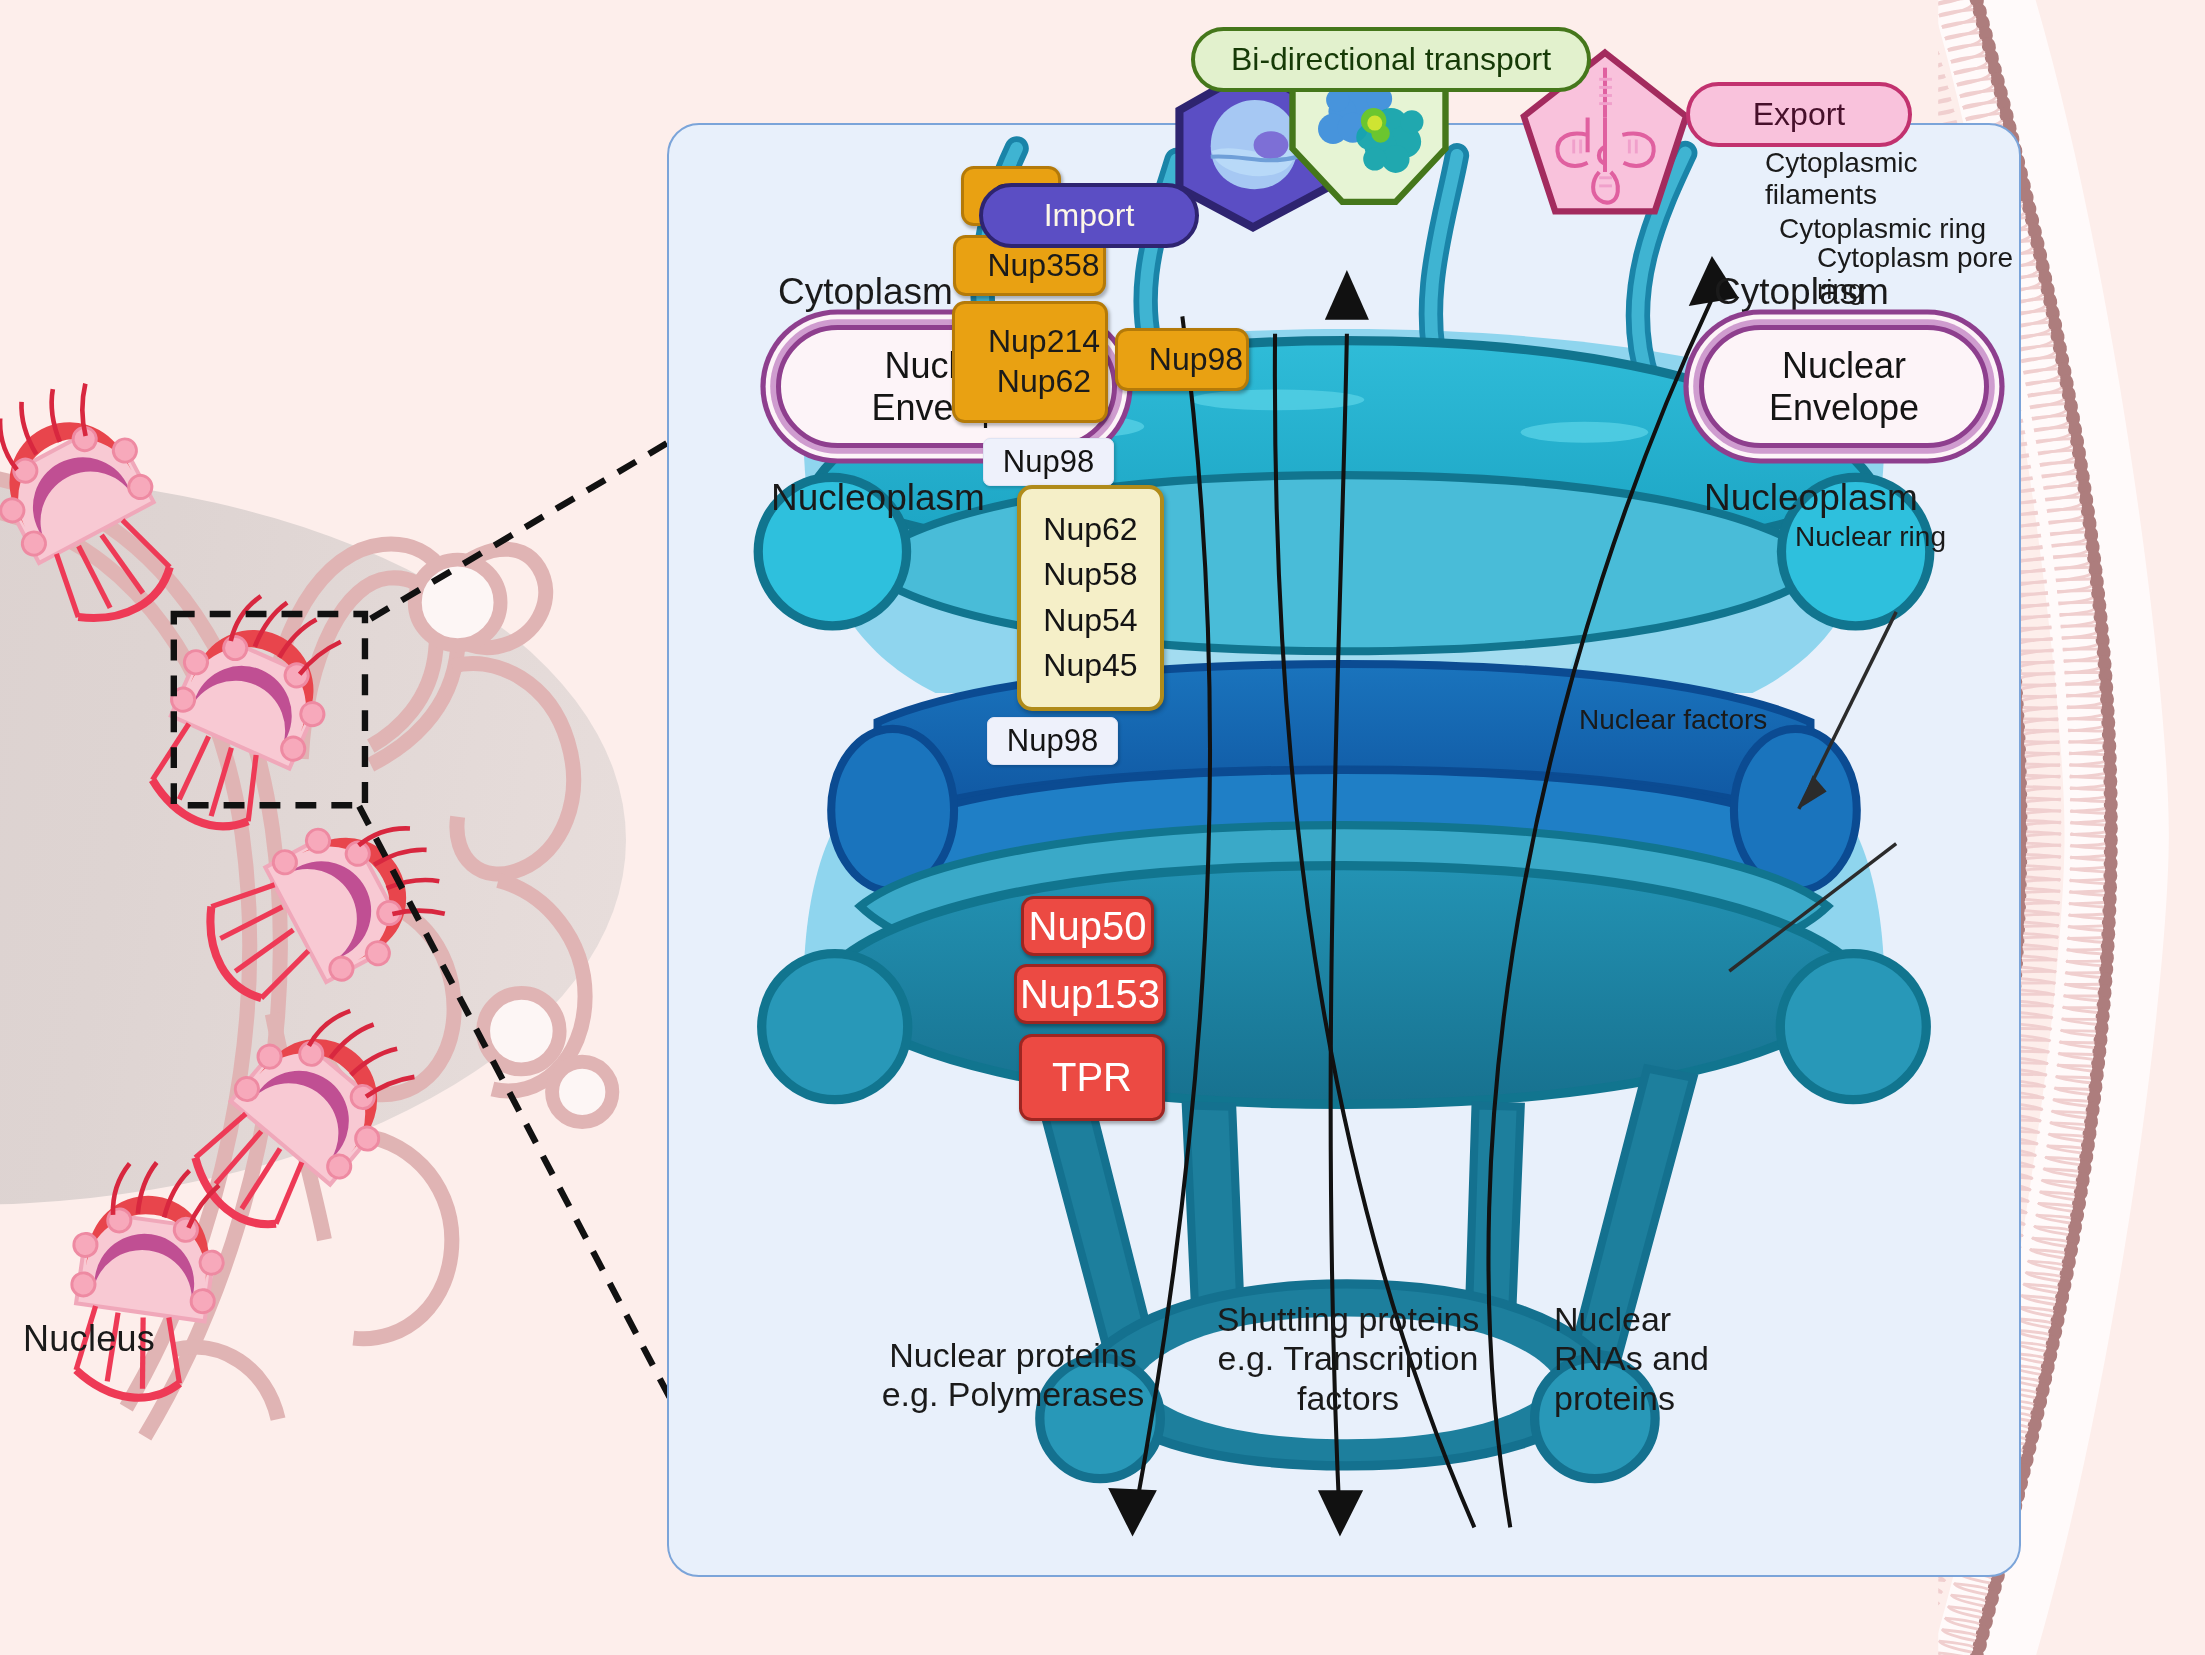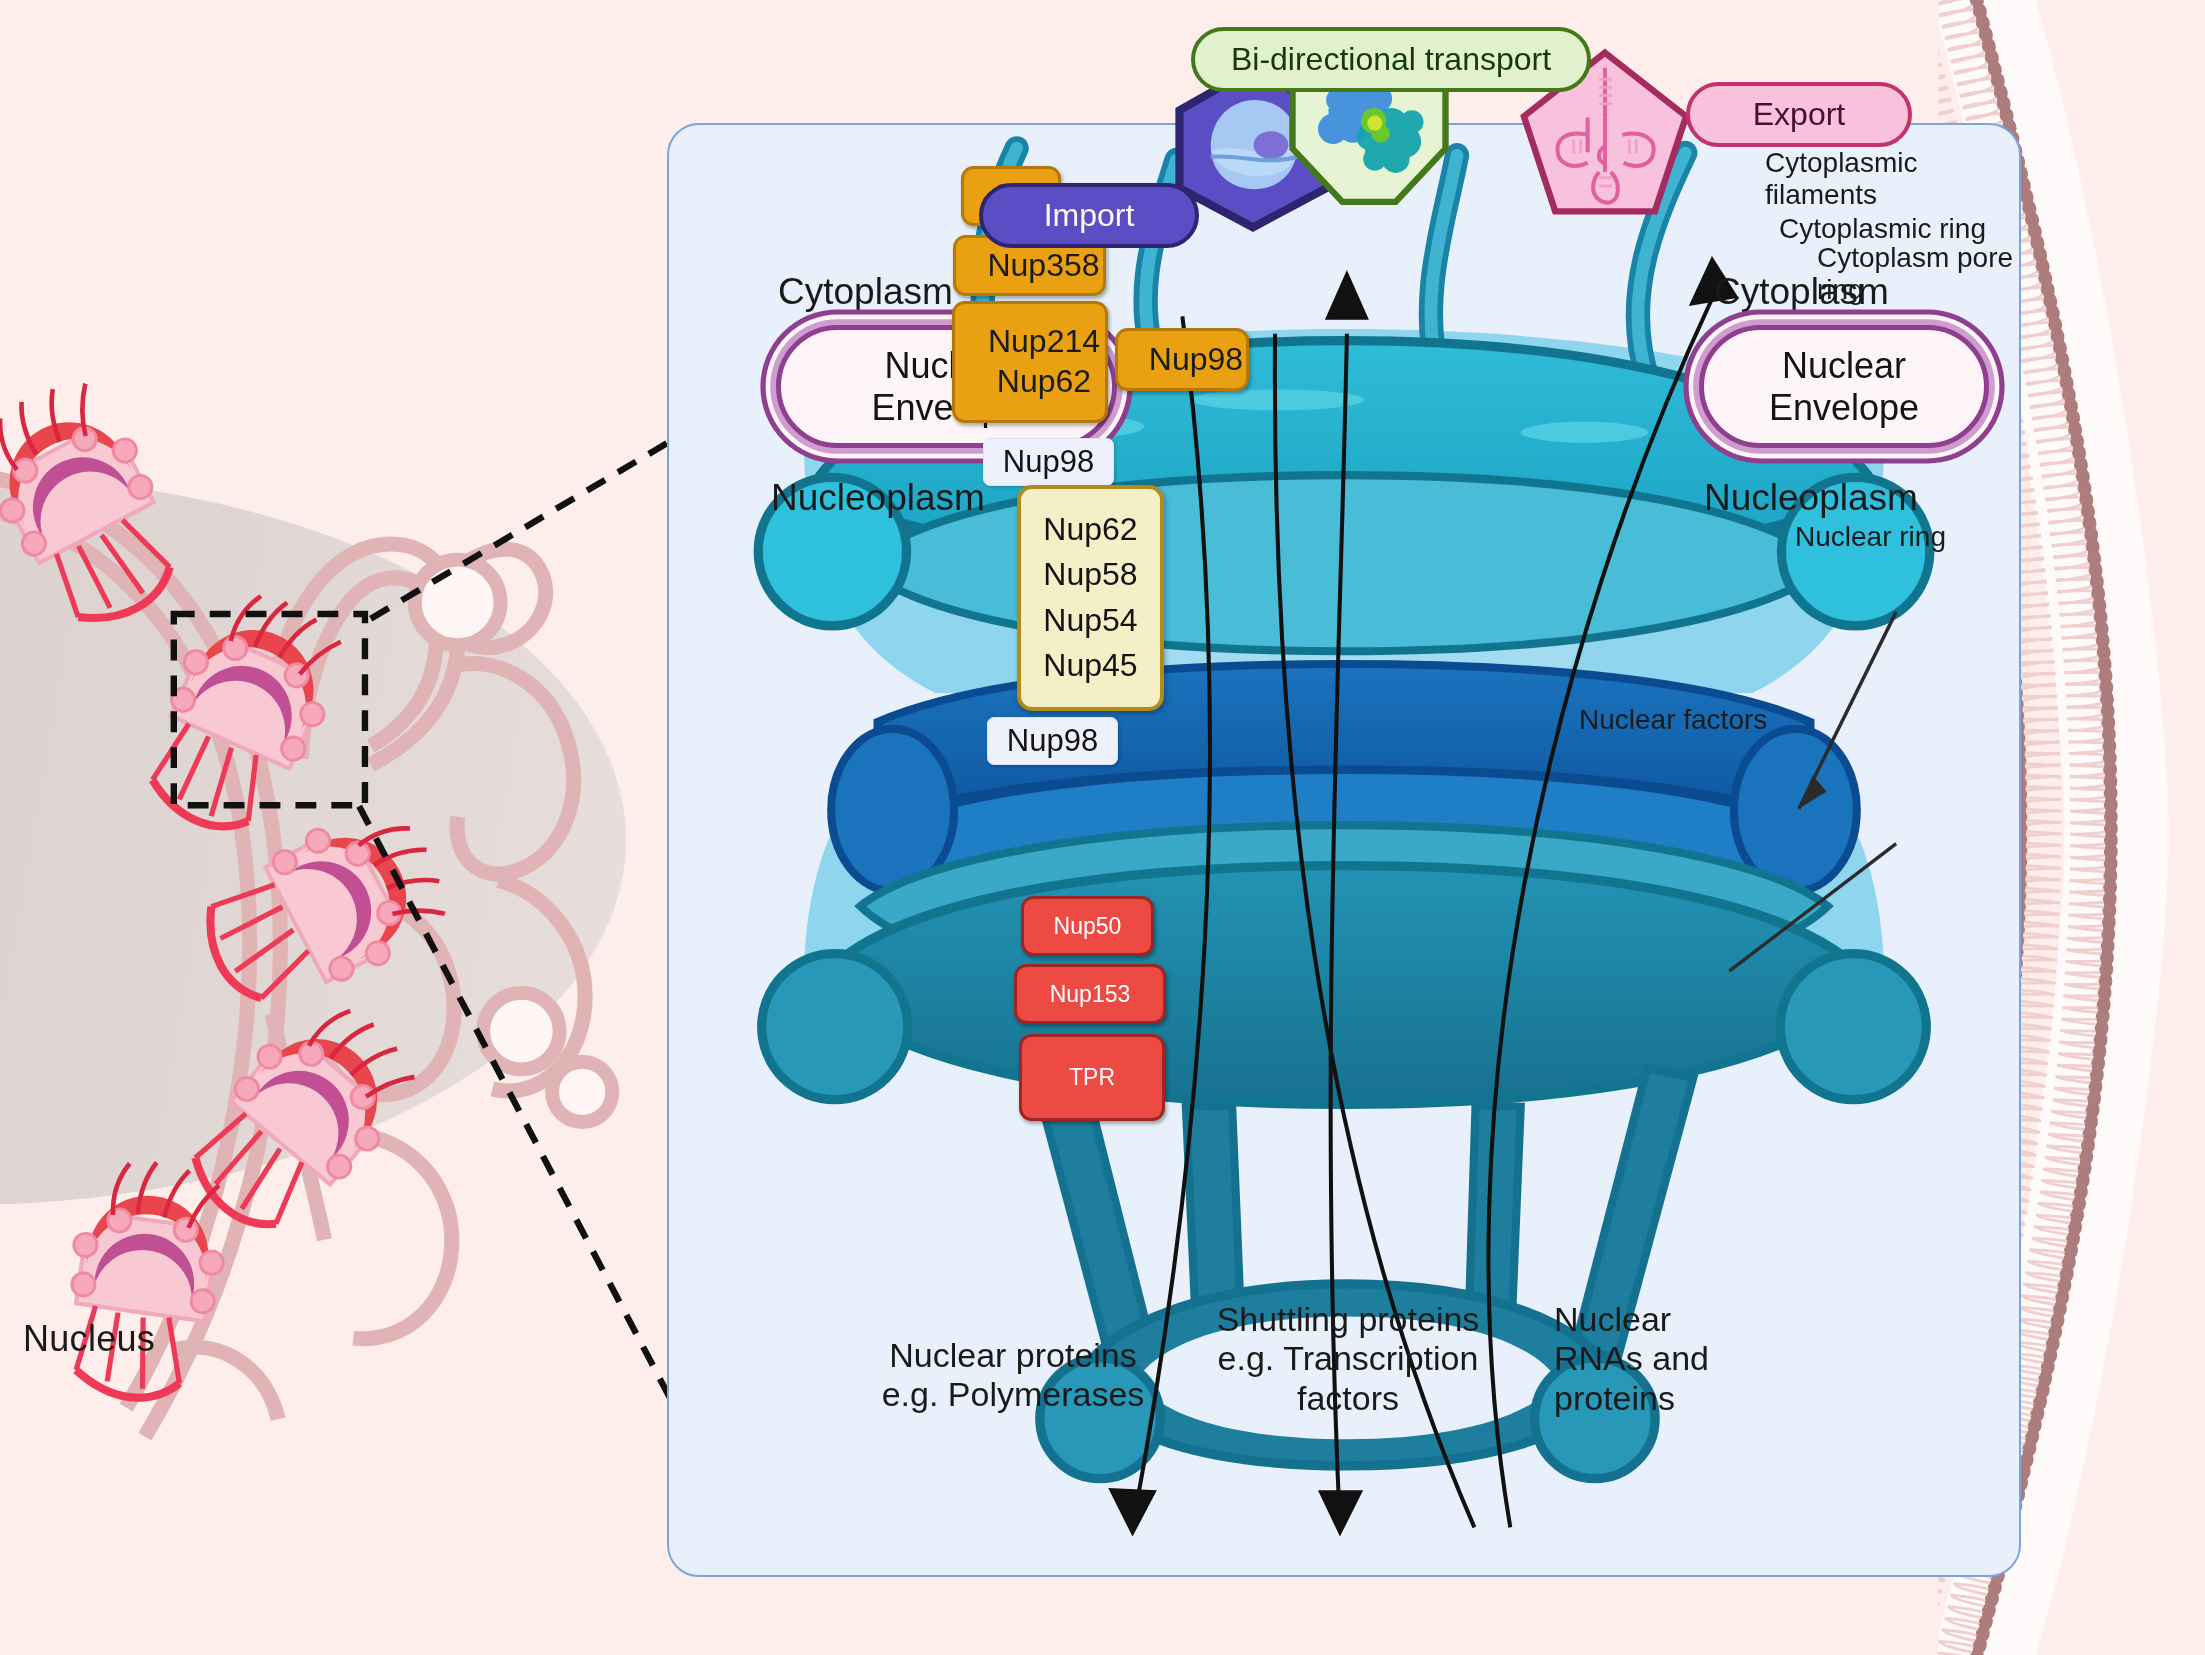--- a/index.html
+++ b/index.html
@@ -26,21 +26,21 @@
   
   .npc{position:absolute;left:0;top:0;width:1350px;height:1450px;}
 
   
   .pill{position:absolute;display:flex;align-items:center;justify-content:center;
      text-align:center;line-height:1.06;box-sizing:border-box;}
   .pill-cap{border-radius:579px;font-size:32px;padding:8px 25.5px;}
   .pill-orange{background:#e9a112;border:3.5px solid #b47a09;border-radius:12.7px;
      color:#1b1b1b;font-size:32px;box-shadow:1.7px 2.3px 3.5px rgba(0,0,0,.28);padding-left:28px;}
   .pill-red{background:#ec4a43;border:3.5px solid #9e2521;border-radius:12.7px;
-     color:#fff;font-size:23px;box-shadow:1.7px 2.3px 3.5px rgba(0,0,0,.30);}
+     color:#fff;font-size:40px;box-shadow:1.7px 2.3px 3.5px rgba(0,0,0,.30);}
   .pill-white{background:#eef1fb;border:1.7px solid #dfe4f4;border-radius:7px;
      color:#141414;font-size:31px;padding:3.5px 12.7px;box-shadow:1.2px 1.7px 2.9px rgba(0,0,0,.16);}
   .pill-cream{background:#f5efc8;border:4px solid #b08b1a;border-radius:15px;
      color:#141414;font-size:32px;flex-direction:column;gap:11.6px;padding:12.7px 15px;
      box-shadow:1.7px 2.3px 4px rgba(0,0,0,.25);}
   .pill-import{background:#5b4ec4;border:4px solid #2e2470;color:#fdf7e7;}
   .pill-bidir{background:#e2f1cd;border:4px solid #45771b;color:#163a07;}
   .pill-export{background:#f9c2dc;border:4px solid #c2326f;color:#47102b;}
 
   

